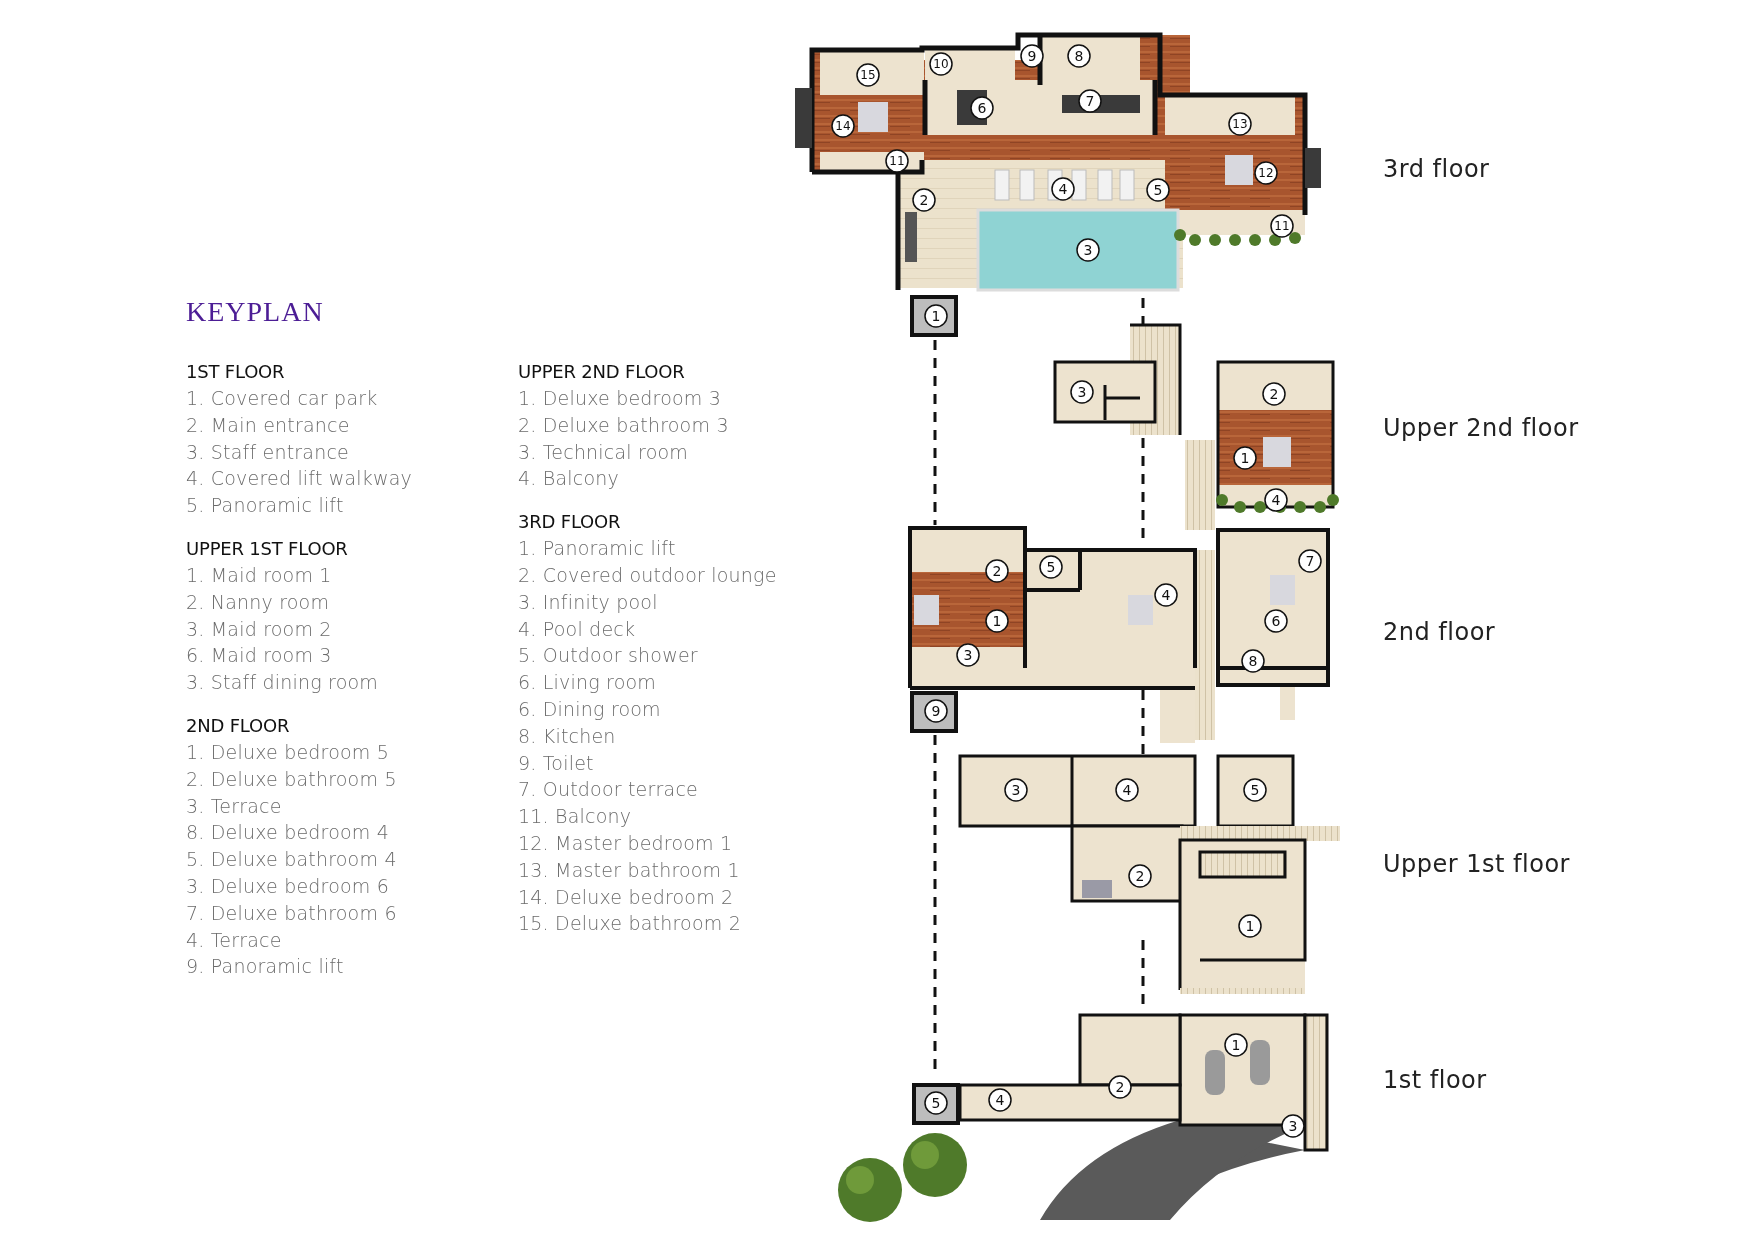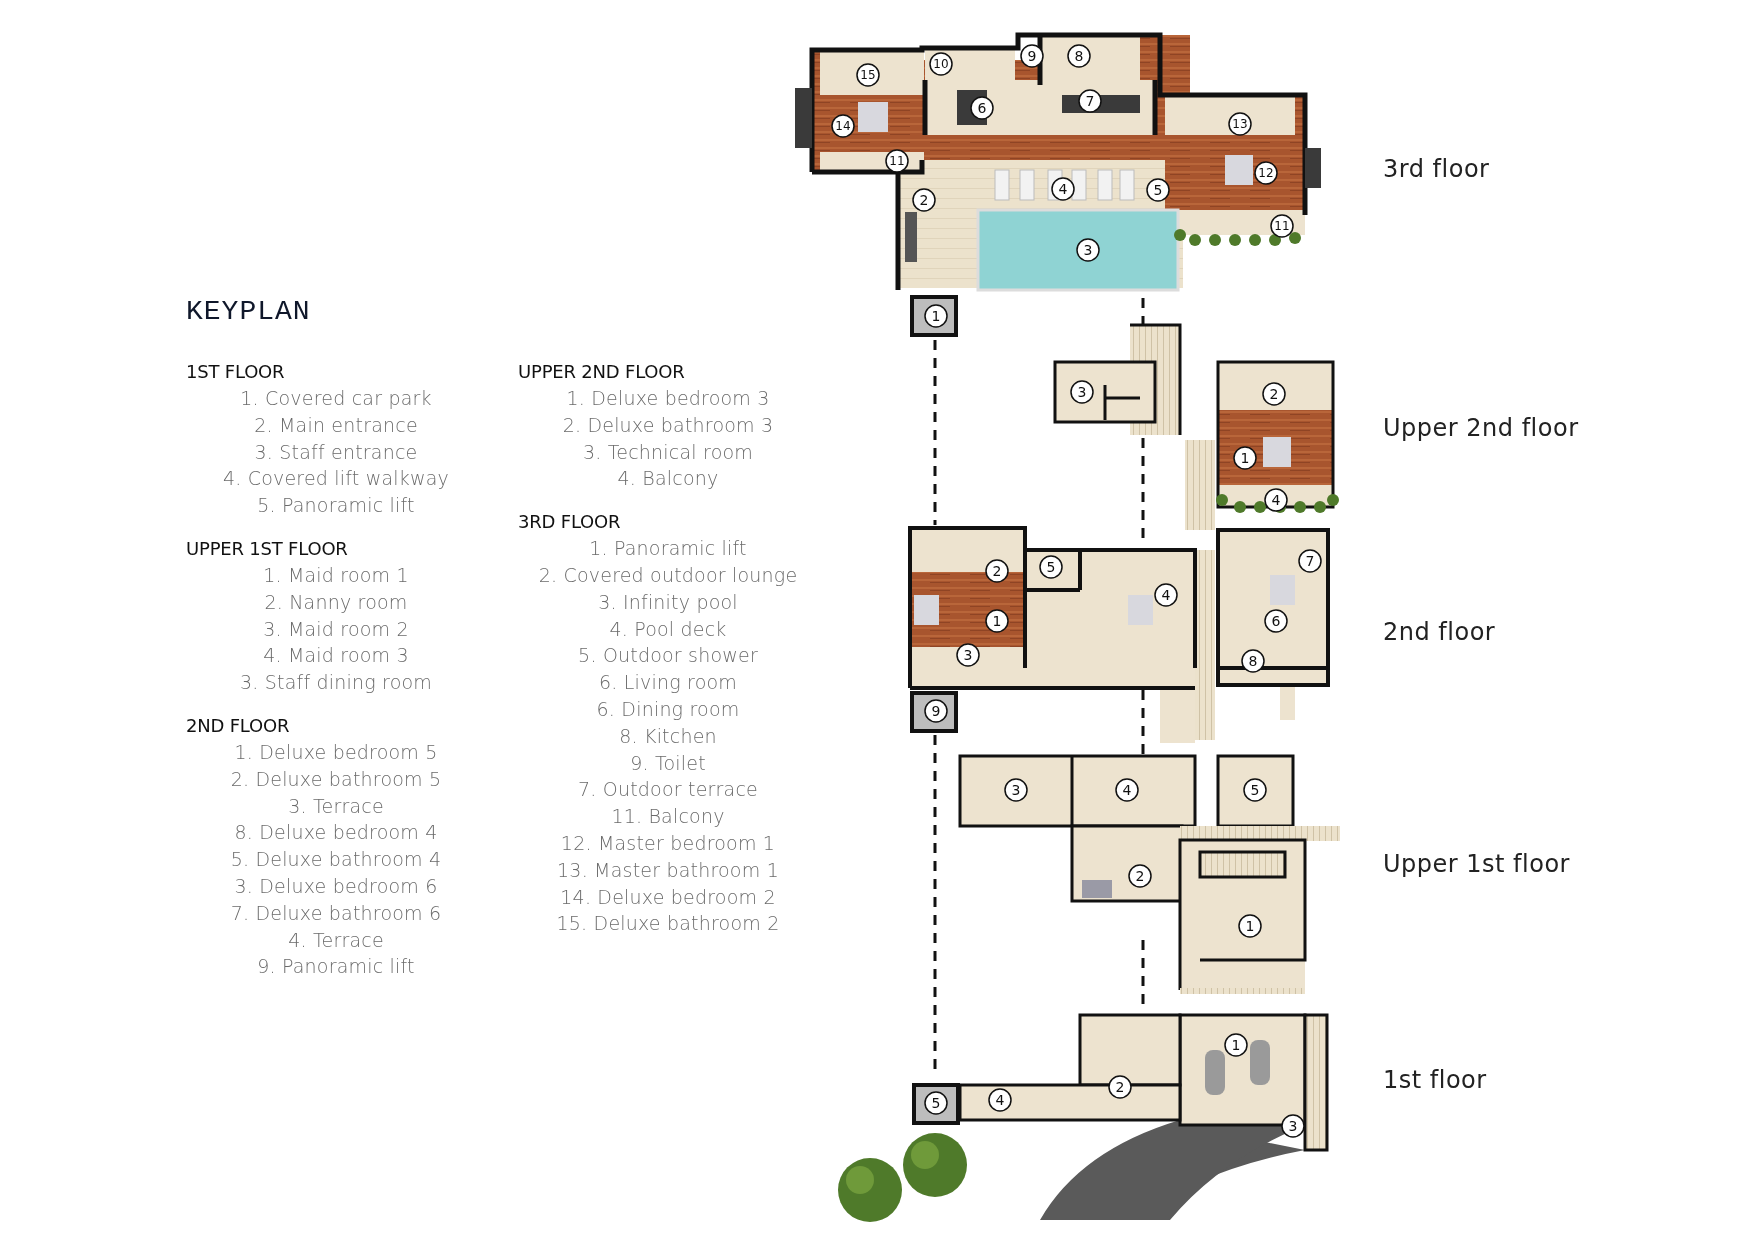--- a/index.html
+++ b/index.html
@@ -1,21 +1,21 @@
 <!DOCTYPE html>
 <html><head>
 <meta charset="utf-8">
 <style>
   html, body { margin:0; padding:0; background:#ffffff; }
   body { width:1754px; height:1240px; position:relative; overflow:hidden; font-family:"DejaVu Sans", sans-serif; }
-  .title { position:absolute; left:186px; top:296px; font-family:Liberation Mono, monospace; font-size:28px; letter-spacing:1px; color:#0f172a; }
+  .title { position:absolute; left:186px; top:296px; font-family:Liberation Serif, serif; font-size:28px; letter-spacing:1px; color:#4c1d95; }
   .legend-col { position:absolute; width:300px; }
   .sec { margin-bottom:16px; }
   .sec-h { font-size:18px; color:#111; height:27px; line-height:27px; letter-spacing:-0.2px; }
-  .sec-i { font-size:19px; color:#6b6b6b; height:26.8px; line-height:26.8px; font-weight:300; letter-spacing:0.2px; white-space:nowrap;text-align:center; }
+  .sec-i { font-size:19px; color:#6b6b6b; height:26.8px; line-height:26.8px; font-weight:300; letter-spacing:0.2px; white-space:nowrap; }
   .floor-label { position:absolute; font-size:24px; color:#222; letter-spacing:0.5px; white-space:nowrap; }
   svg { position:absolute; left:0; top:0; }
   .num { font-family:"DejaVu Sans", sans-serif; font-size:14px; fill:#111; text-anchor:middle; dominant-baseline:central; }
 </style>
 </head>
 <body>
 
 <div class="title">KEYPLAN</div>
 
 <div class="legend-col" style="left:186px; top:358px;">
@@ -25,21 +25,21 @@
     <div class="sec-i">2. Main entrance</div>
     <div class="sec-i">3. Staff entrance</div>
     <div class="sec-i">4. Covered lift walkway</div>
     <div class="sec-i">5. Panoramic lift</div>
   </div>
   <div class="sec">
     <div class="sec-h">UPPER 1ST FLOOR</div>
     <div class="sec-i">1. Maid room 1</div>
     <div class="sec-i">2. Nanny room</div>
     <div class="sec-i">3. Maid room 2</div>
-    <div class="sec-i">4. Maid room 3</div>
+    <div class="sec-i">6. Maid room 3</div>
     <div class="sec-i">3. Staff dining room</div>
   </div>
   <div class="sec">
     <div class="sec-h">2ND FLOOR</div>
     <div class="sec-i">1. Deluxe bedroom 5</div>
     <div class="sec-i">2. Deluxe bathroom 5</div>
     <div class="sec-i">3. Terrace</div>
     <div class="sec-i">8. Deluxe bedroom 4</div>
     <div class="sec-i">5. Deluxe bathroom 4</div>
     <div class="sec-i">3. Deluxe bedroom 6</div>

